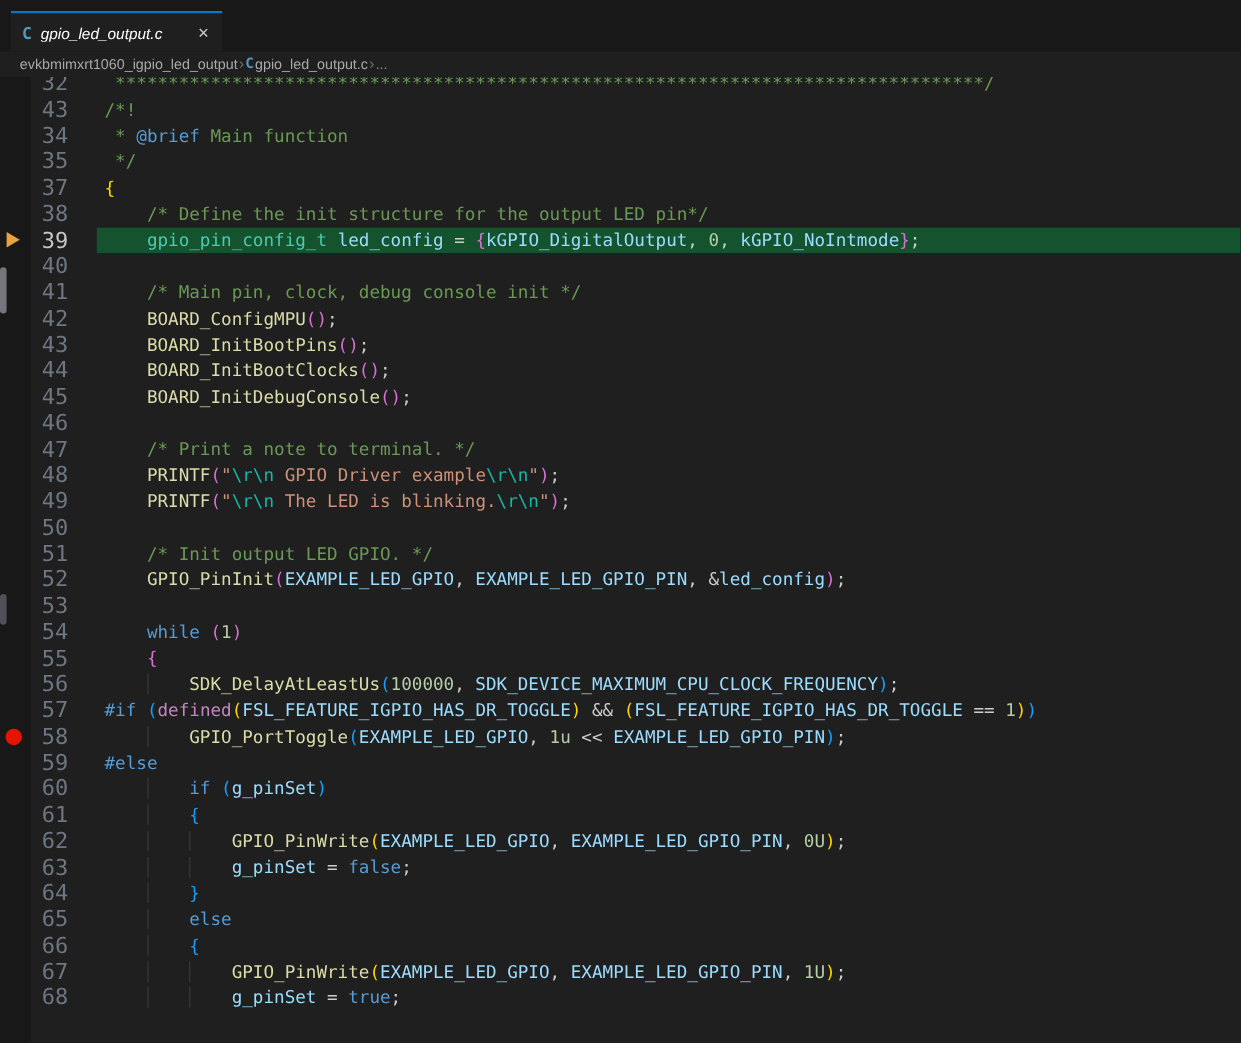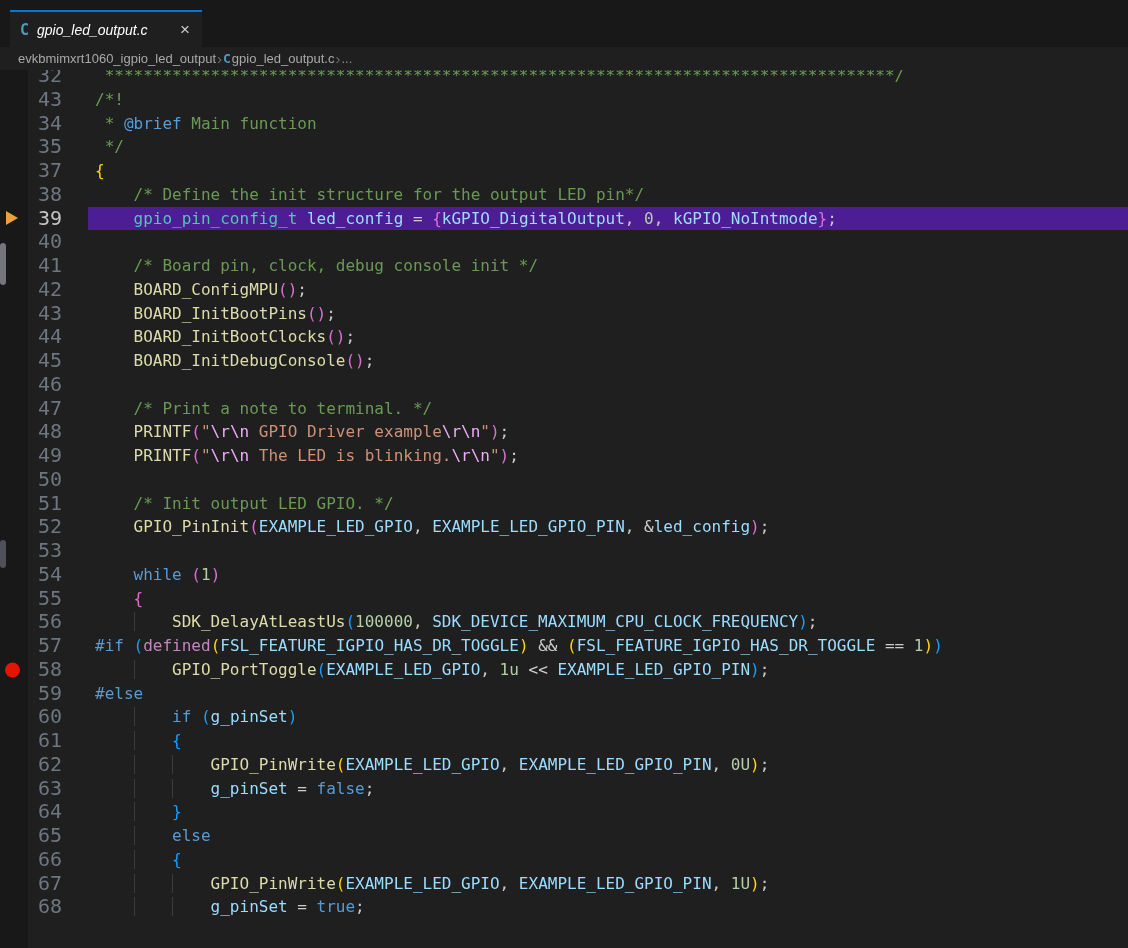--- a/index.html
+++ b/index.html
@@ -22,21 +22,21 @@
   .crumb-sep { color:#6e6e6e; font-size:15px; line-height:15px; }
 
   .editor { position:absolute; top:70px; left:0; right:0; bottom:0; overflow:hidden; }
   .glyph-strip { position:absolute; left:0; top:0; bottom:0; width:28px; background:#181818; }
   .code { position:absolute; top:-6px; left:0; right:0;
           font-family:"DejaVu Sans Mono","Liberation Mono", monospace; font-size:16px; }
   .row { display:flex; height:23.75px; line-height:23.75px; white-space:pre; }
   .glyph { width:28px; flex:none; position:relative; }
   .lnum { width:34px; flex:none; text-align:right; color:#6e7681; font-size:20px; }
   .lcode { flex:1; margin-left:26px; padding-left:7px; }
-  .row.hl .lcode { background:#4c1d95; }
+  .row.hl .lcode { background:#14532d; }
   .row.hl .lnum { color:#c6c6c6; }
 
   .bp-dot { position:absolute; left:5px; top:50%; transform:translateY(-50%);
             width:15px; height:15px; border-radius:50%; background:#e51400; display:block; }
   .dbg-arrow { position:absolute; left:6px; top:50%; transform:translateY(-50%);
                width:0; height:0; border-top:7px solid transparent; border-bottom:7px solid transparent;
                border-left:12px solid #eaa23c; display:block; }
 
   .edge-mark { position:absolute; left:0; width:6px; border-radius:3px; z-index:3; }
   .edge-mark.m1 { top:173px; height:42px; background:#75757d; }
@@ -44,21 +44,21 @@
 
   
   .tk-c  { color:#6a9955; }
   .tk-kd { color:#569cd6; }
   .tk-k  { color:#569cd6; }
   .tk-f  { color:#dcdcaa; }
   .tk-t  { color:#4ec9b0; }
   .tk-v  { color:#9cdcfe; }
   .tk-n  { color:#b5cea8; }
   .tk-s  { color:#ce9178; }
-  .tk-e  { color:#f0abfc; }
+  .tk-e  { color:#14b8a6; }
   .tk-p  { color:#cccccc; }
   .tk-d  { color:#c586c0; }
   .tk-b1 { color:#ffd700; }
   .tk-b2 { color:#da70d6; }
   .tk-b3 { color:#179fff; }
   .tk-ig { box-shadow: inset 1px 0 0 #3b3b3b; }
 </style>
 </head>
 <body>
 
@@ -85,21 +85,21 @@
   <div class="glyph-strip"></div>
   <div class="code">
       <div class="row"><div class="glyph"></div><div class="lnum">32</div><div class="lcode"><span class="tk-c"> **********************************************************************************/</span></div></div>
       <div class="row"><div class="glyph"></div><div class="lnum">43</div><div class="lcode"><span class="tk-c">/*!</span></div></div>
       <div class="row"><div class="glyph"></div><div class="lnum">34</div><div class="lcode"><span class="tk-c"> * </span><span class="tk-kd">@brief</span><span class="tk-c"> Main function</span></div></div>
       <div class="row"><div class="glyph"></div><div class="lnum">35</div><div class="lcode"><span class="tk-c"> */</span></div></div>
       <div class="row"><div class="glyph"></div><div class="lnum">37</div><div class="lcode"><span class="tk-b1">{</span></div></div>
       <div class="row"><div class="glyph"></div><div class="lnum">38</div><div class="lcode"><span class="tk-ws">    </span><span class="tk-c">/* Define the init structure for the output LED pin*/</span></div></div>
       <div class="row hl"><div class="glyph"><span class="dbg-arrow"></span></div><div class="lnum">39</div><div class="lcode"><span class="tk-ws">    </span><span class="tk-t">gpio_pin_config_t</span><span class="tk-p"> </span><span class="tk-v">led_config</span><span class="tk-p"> = </span><span class="tk-b2">{</span><span class="tk-v">kGPIO_DigitalOutput</span><span class="tk-p">, </span><span class="tk-n">0</span><span class="tk-p">, </span><span class="tk-v">kGPIO_NoIntmode</span><span class="tk-b2">}</span><span class="tk-p">;</span></div></div>
       <div class="row"><div class="glyph"></div><div class="lnum">40</div><div class="lcode"></div></div>
-      <div class="row"><div class="glyph"></div><div class="lnum">41</div><div class="lcode"><span class="tk-ws">    </span><span class="tk-c">/* Board pin, clock, debug console init */</span></div></div>
+      <div class="row"><div class="glyph"></div><div class="lnum">41</div><div class="lcode"><span class="tk-ws">    </span><span class="tk-c">/* Main pin, clock, debug console init */</span></div></div>
       <div class="row"><div class="glyph"></div><div class="lnum">42</div><div class="lcode"><span class="tk-ws">    </span><span class="tk-f">BOARD_ConfigMPU</span><span class="tk-b2">()</span><span class="tk-p">;</span></div></div>
       <div class="row"><div class="glyph"></div><div class="lnum">43</div><div class="lcode"><span class="tk-ws">    </span><span class="tk-f">BOARD_InitBootPins</span><span class="tk-b2">()</span><span class="tk-p">;</span></div></div>
       <div class="row"><div class="glyph"></div><div class="lnum">44</div><div class="lcode"><span class="tk-ws">    </span><span class="tk-f">BOARD_InitBootClocks</span><span class="tk-b2">()</span><span class="tk-p">;</span></div></div>
       <div class="row"><div class="glyph"></div><div class="lnum">45</div><div class="lcode"><span class="tk-ws">    </span><span class="tk-f">BOARD_InitDebugConsole</span><span class="tk-b2">()</span><span class="tk-p">;</span></div></div>
       <div class="row"><div class="glyph"></div><div class="lnum">46</div><div class="lcode"></div></div>
       <div class="row"><div class="glyph"></div><div class="lnum">47</div><div class="lcode"><span class="tk-ws">    </span><span class="tk-c">/* Print a note to terminal. */</span></div></div>
       <div class="row"><div class="glyph"></div><div class="lnum">48</div><div class="lcode"><span class="tk-ws">    </span><span class="tk-f">PRINTF</span><span class="tk-b2">(</span><span class="tk-s">"</span><span class="tk-e">\r\n</span><span class="tk-s"> GPIO Driver example</span><span class="tk-e">\r\n</span><span class="tk-s">"</span><span class="tk-b2">)</span><span class="tk-p">;</span></div></div>
       <div class="row"><div class="glyph"></div><div class="lnum">49</div><div class="lcode"><span class="tk-ws">    </span><span class="tk-f">PRINTF</span><span class="tk-b2">(</span><span class="tk-s">"</span><span class="tk-e">\r\n</span><span class="tk-s"> The LED is blinking.</span><span class="tk-e">\r\n</span><span class="tk-s">"</span><span class="tk-b2">)</span><span class="tk-p">;</span></div></div>
       <div class="row"><div class="glyph"></div><div class="lnum">50</div><div class="lcode"></div></div>
       <div class="row"><div class="glyph"></div><div class="lnum">51</div><div class="lcode"><span class="tk-ws">    </span><span class="tk-c">/* Init output LED GPIO. */</span></div></div>

